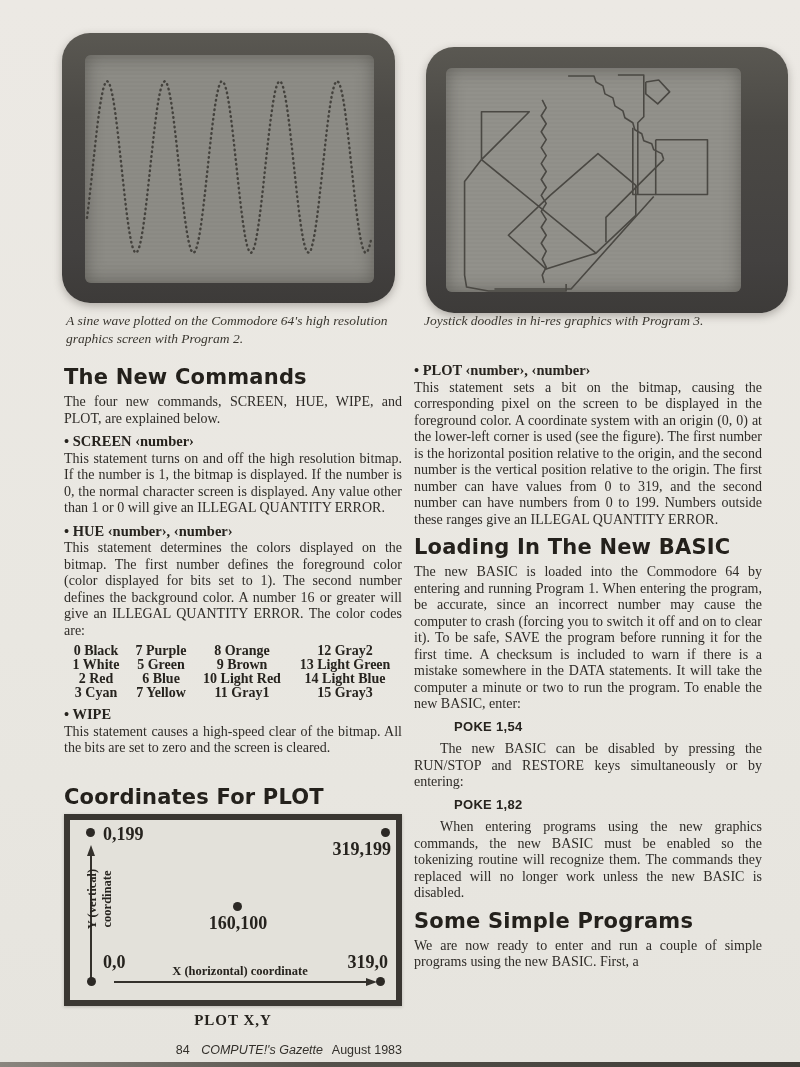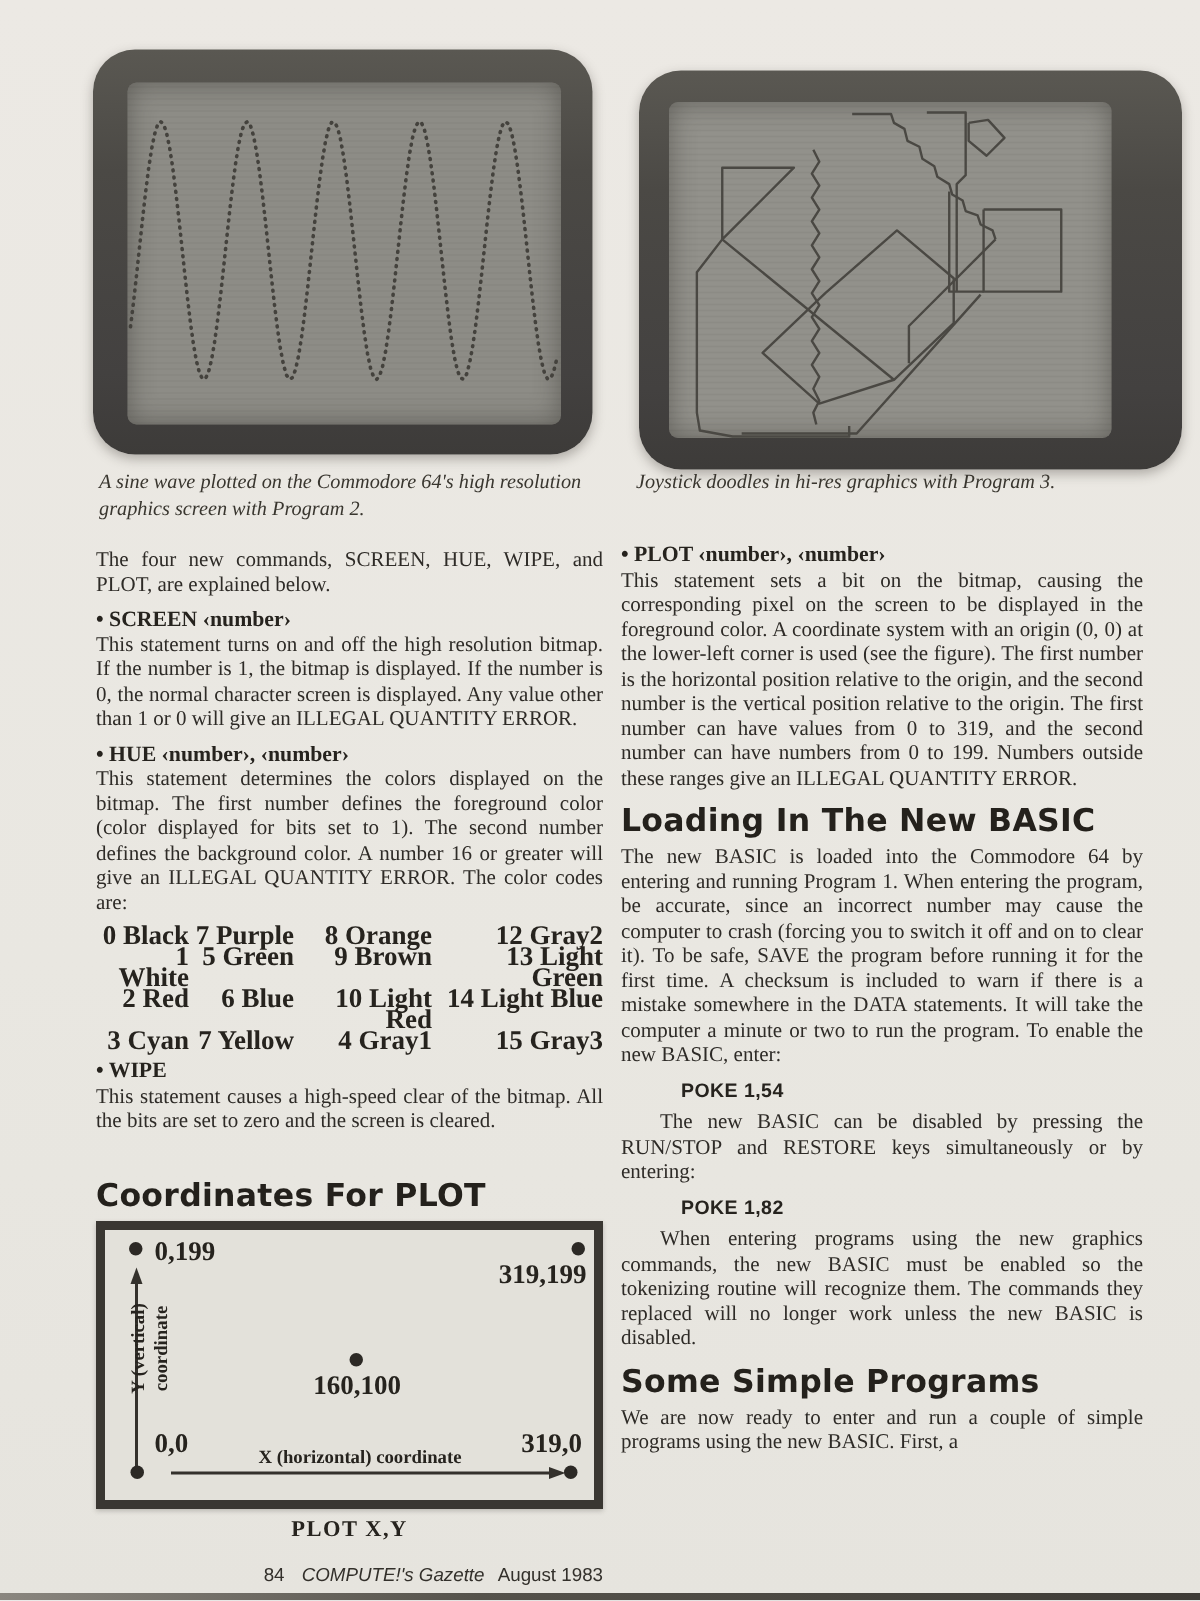--- a/index.html
+++ b/index.html
@@ -26,22 +26,22 @@
   .headline{font-family:"DejaVu Sans",sans-serif;font-weight:bold;font-size:21px;
     letter-spacing:.2px;color:#24211c;margin:0 0 5px 0;line-height:1.1;}
   .para{margin:0 0 2px 0;}
   .para.indent{text-indent:26px;}
   .cmd-label{font-weight:bold;font-size:14.5px;margin:6px 0 1px 0;color:#26231e;text-align:left;}
   .poke{font-family:"Liberation Sans",sans-serif;font-weight:bold;font-size:13px;
     margin:6px 0 6px 40px;color:#26231e;letter-spacing:.3px;text-align:left;}
   .spacer-h{height:6px;}
   
   .color-table{display:grid;grid-template-columns:60px 70px 92px auto;
-    font-weight:bold;font-size:18px;line-height:14px;margin:5px 0 3px 2px;
-    color:#26231e;text-align:right;}
+    font-weight:bold;font-size:14px;line-height:14px;margin:5px 0 3px 2px;
+    color:#26231e;text-align:center;}
   .color-table span{padding:0;}
   
   #coords-section{position:absolute;left:64px;top:786px;width:338px;}
   .diagram{position:relative;width:326px;height:180px;border:6px solid #3a3732;
     background:#e3e1da;box-shadow:0 1px 3px rgba(60,55,48,.25);}
   .dot{position:absolute;width:9px;height:9px;border-radius:50%;background:#2c2925;}
   .pt-label{position:absolute;font-weight:bold;font-size:18px;color:#26231e;white-space:nowrap;}
   .axis-label{position:absolute;font-weight:bold;font-size:12.5px;color:#26231e;white-space:nowrap;}
   .y-label-wrap{position:absolute;left:-24px;top:62px;width:112px;height:34px;
     transform:rotate(-90deg);text-align:center;line-height:15px;}
@@ -84,20 +84,21 @@
         <polyline points="208,129 125,222 48,222"></polyline>
         <polyline points="218,92 160,150 160,175"></polyline>
       </svg>
     </div>
   </div>
 
   <div class="caption" style="left:66px;top:312px;width:332px;">A sine wave plotted on the Commodore 64's high resolution graphics screen with Program 2.</div>
   <div class="caption" style="left:424px;top:312px;width:360px;">Joystick doodles in hi-res graphics with Program 3.</div>
 
   <div class="col" style="left:64px;top:366px;width:338px;">
+    <h2 class="headline">The New Commands</h2>
     <p class="para">The four new commands, SCREEN, HUE, WIPE, and PLOT, are explained below.</p>
 
     <div class="cmd-label">• SCREEN ‹number›</div>
     <p class="para">This statement turns on and off the high resolution bitmap. If the number is 1, the bitmap is displayed. If the number is 0, the normal character screen is displayed. Any value other than 1 or 0 will give an ILLEGAL QUANTITY ERROR.</p>
 
     <div class="cmd-label">• HUE ‹number›, ‹number›</div>
     <p class="para">This statement determines the colors displayed on the bitmap. The first number defines the foreground color (color displayed for bits set to 1). The second number defines the background color. A number 16 or greater will give an ILLEGAL QUANTITY ERROR. The color codes are:</p>
 
     <div class="color-table">
       <span>0 Black</span>
@@ -107,21 +108,21 @@
       <span>1 White</span>
       <span>5 Green</span>
       <span>9 Brown</span>
       <span>13 Light Green</span>
       <span>2 Red</span>
       <span>6 Blue</span>
       <span>10 Light Red</span>
       <span>14 Light Blue</span>
       <span>3 Cyan</span>
       <span>7 Yellow</span>
-      <span>4 Gray1</span>
+      <span>11 Gray1</span>
       <span>15 Gray3</span>
     </div>
 
     <div class="cmd-label">• WIPE</div>
     <p class="para">This statement causes a high-speed clear of the bitmap. All the bits are set to zero and the screen is cleared.</p>
   </div>
 
   <div id="coords-section">
     <h2 class="headline">Coordinates For PLOT</h2>
 

